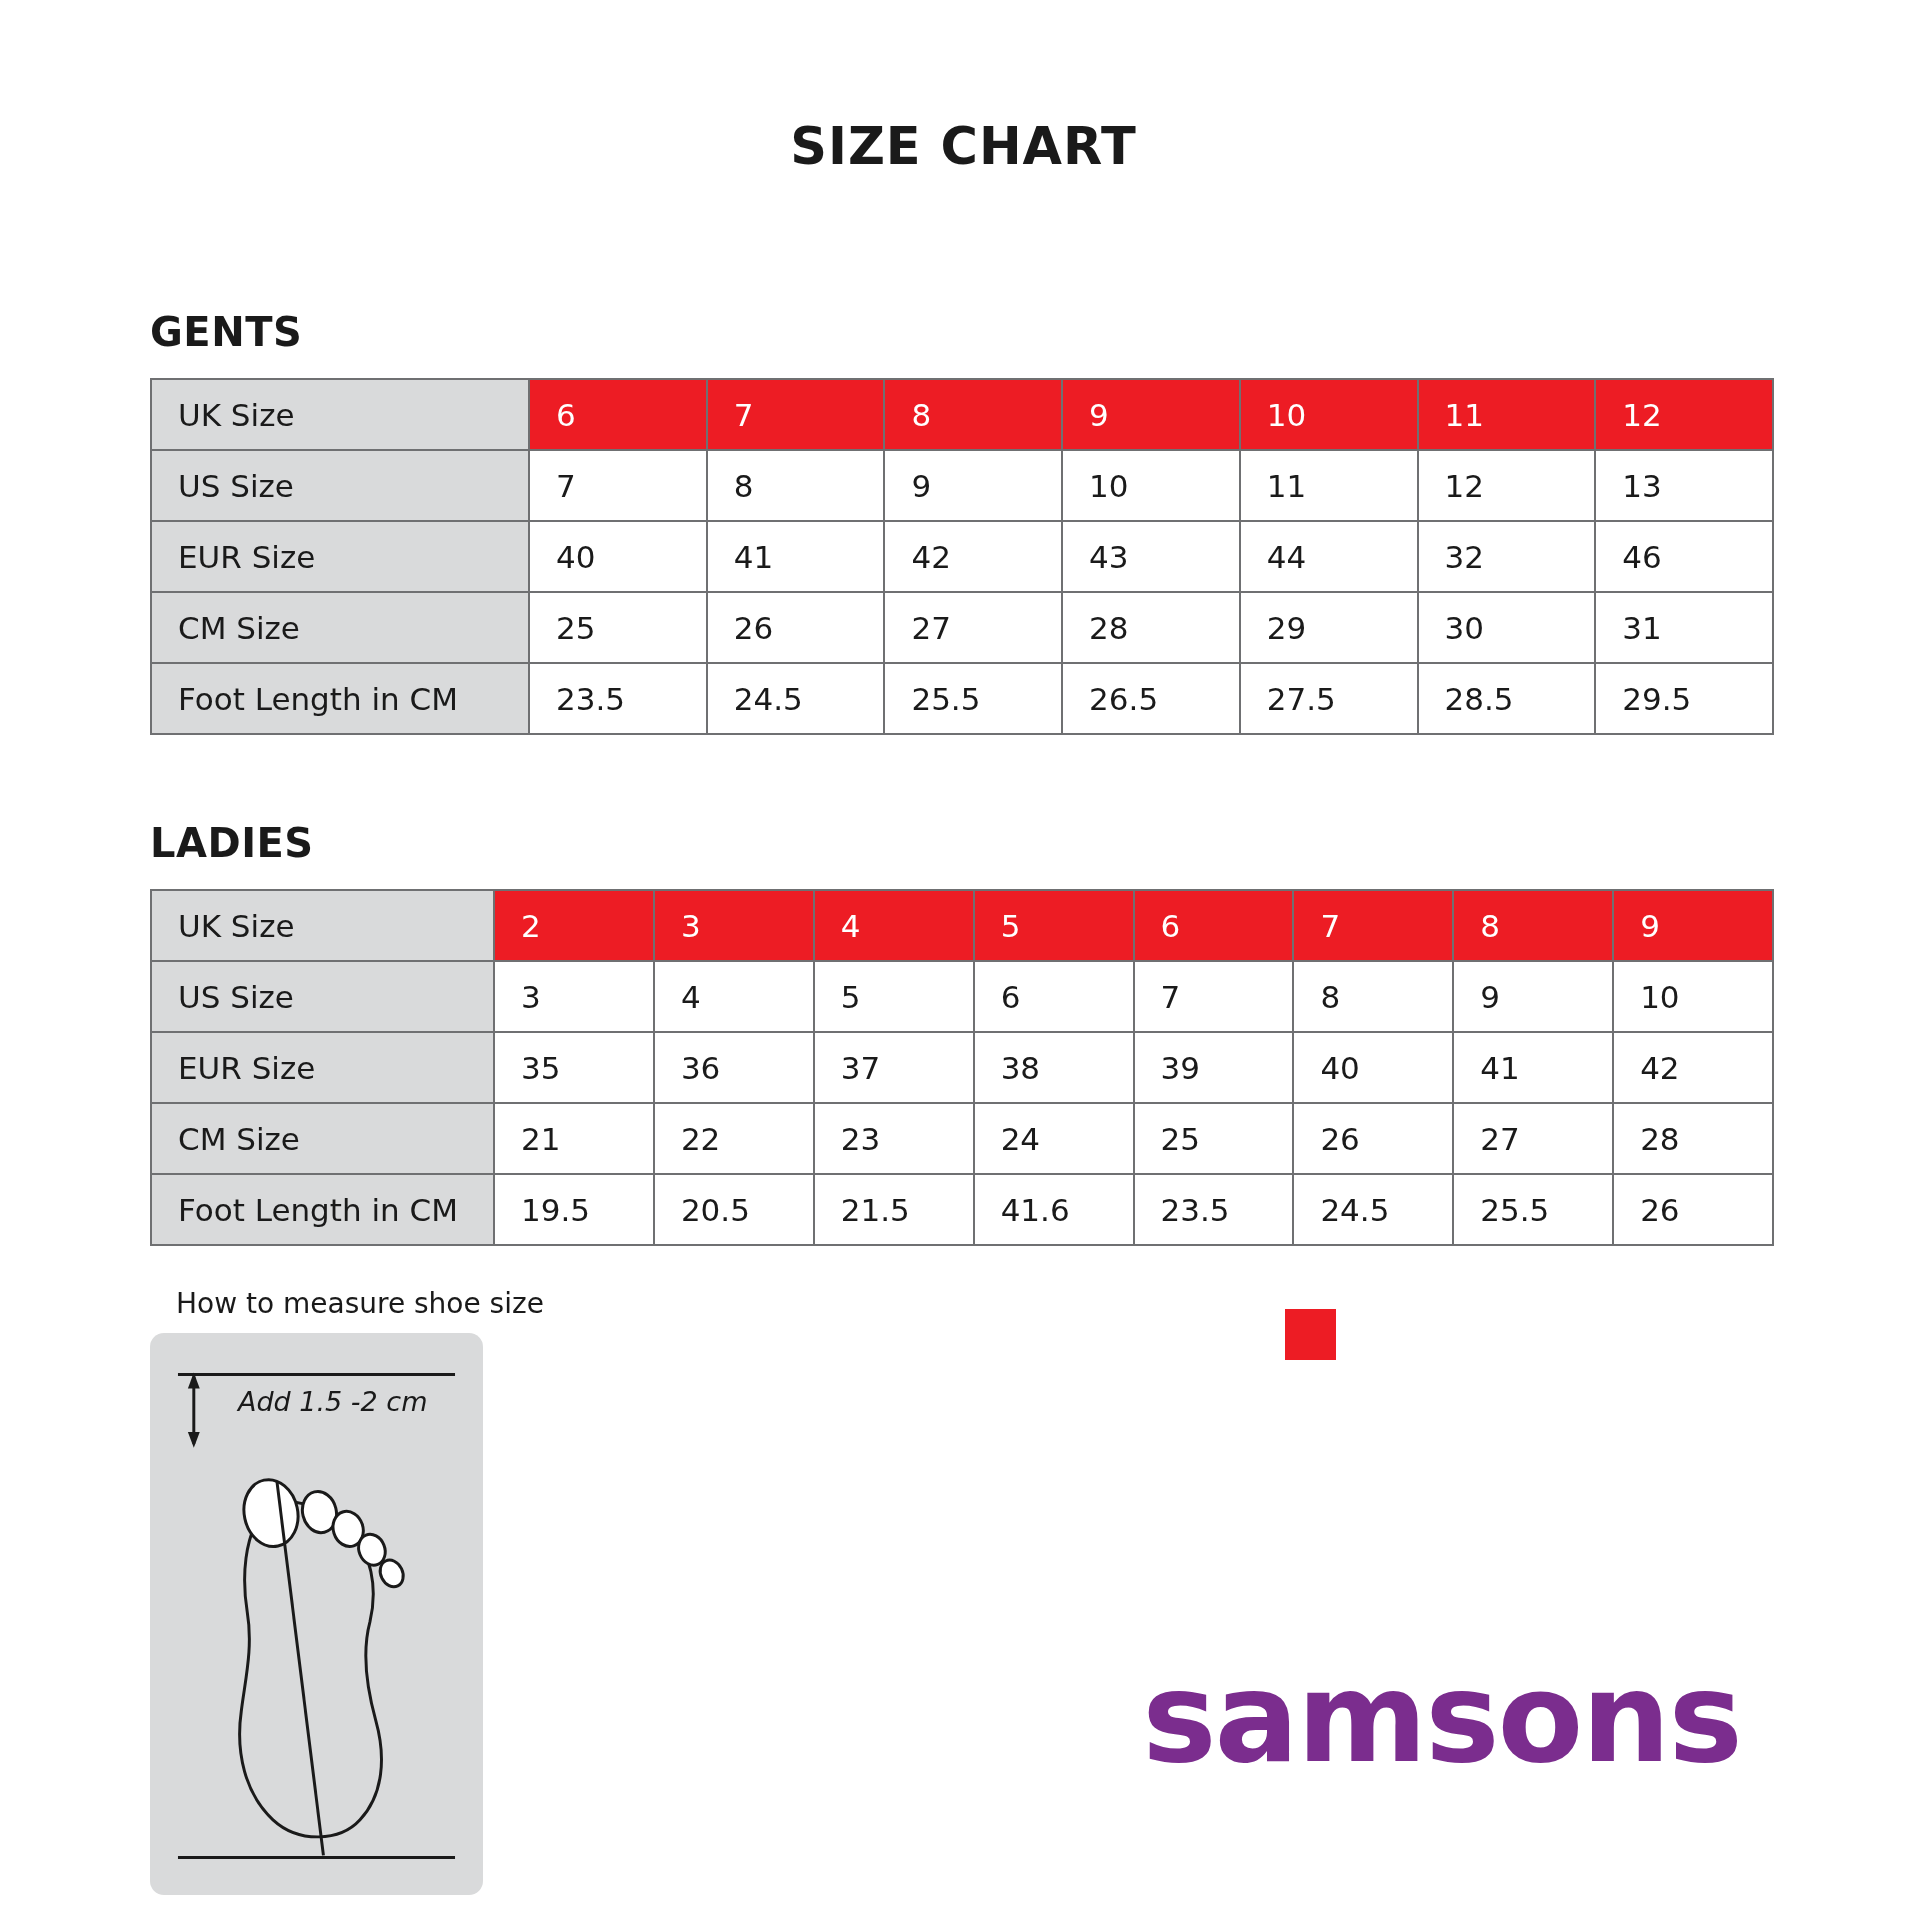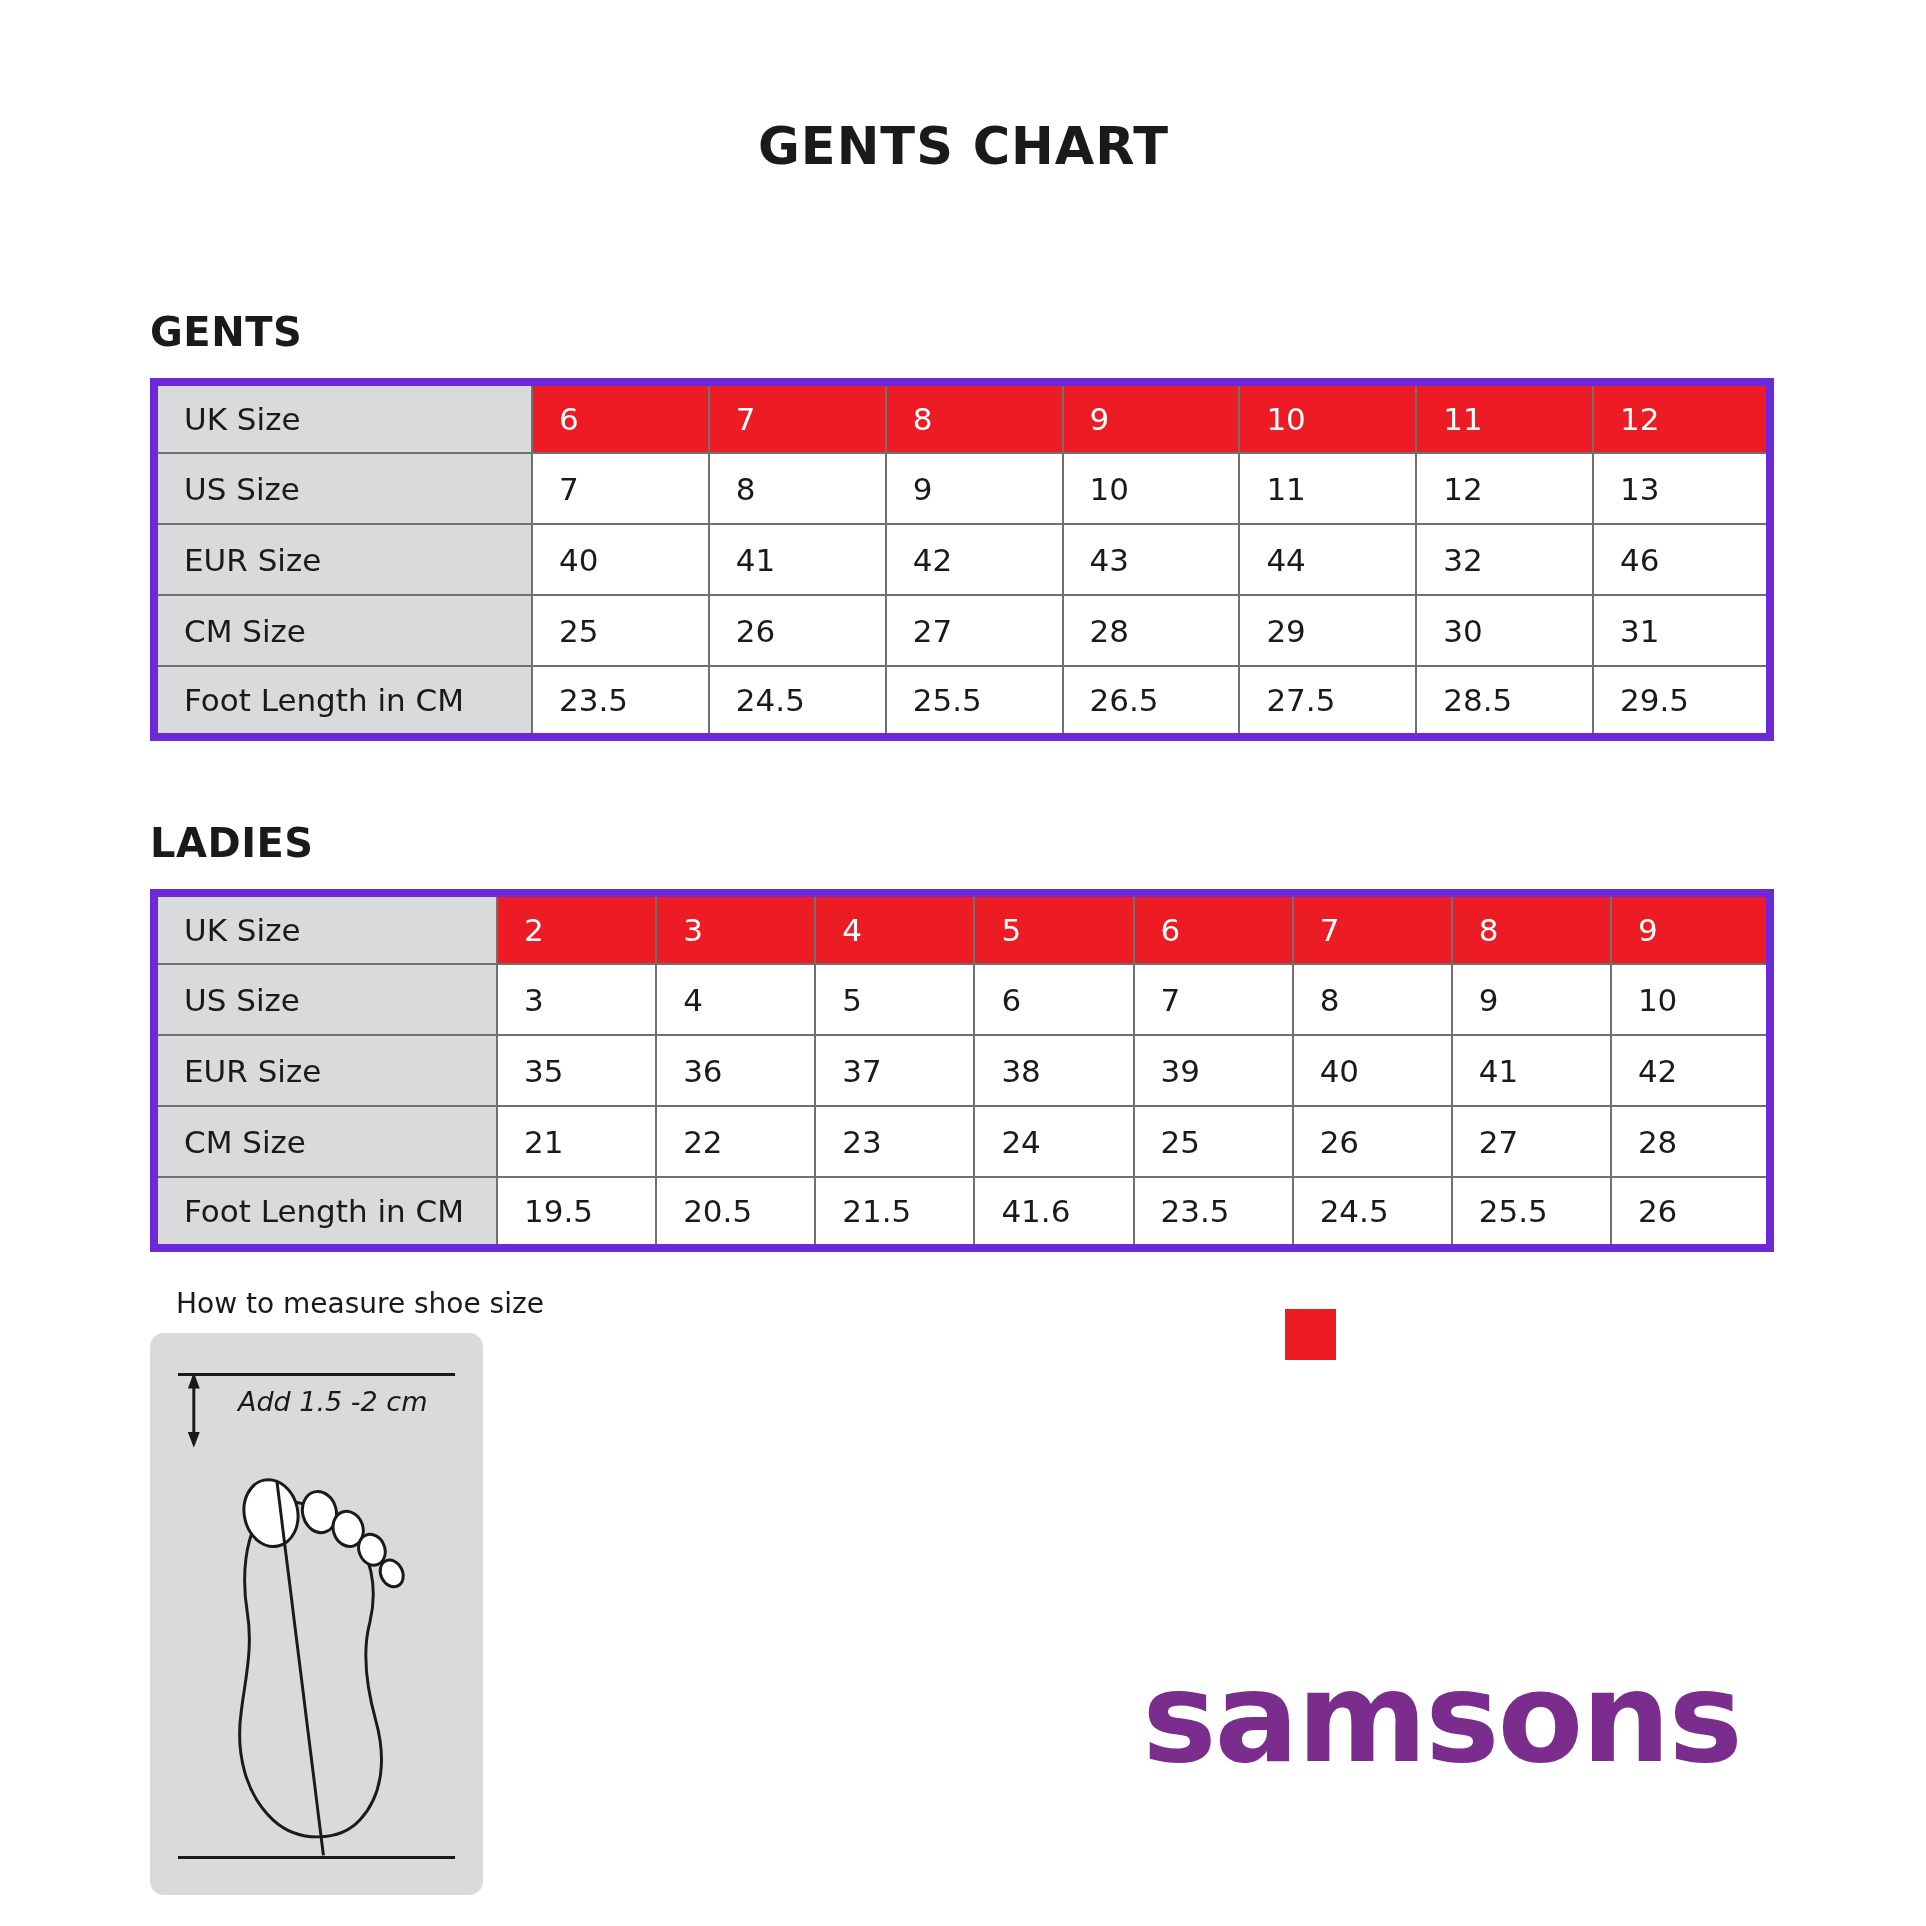--- a/index.html
+++ b/index.html
@@ -41,21 +41,21 @@
     color: #1a1a1a;
   }
   #gents-heading { top: 309px; left: 150px; }
   #ladies-heading { top: 820px; left: 150px; }
 
   
   .size-table {
     position: absolute;
     border-collapse: collapse;
     table-layout: fixed;
-    border: 8px solid #6d28d9;
+    border: 2px solid #6d28d9;
     background: #404040;
   }
   #gents-table { top: 378px; left: 150px; width: 1624px; }
   #ladies-table { top: 889px; left: 150px; width: 1624px; }
 
   .size-table td {
     border: 2px solid #6f7072;
     height: 71px;
     font-size: 31px;
     color: #1a1a1a;
@@ -137,21 +137,21 @@
     letter-spacing: -2px;
     color: #7b2d8e;
     line-height: 1;
   }
 </style>
 </head>
 <body>
 
 <div class="page">
 
-  <div class="title">GENTS CHART</div>
+  <div class="title">SIZE CHART</div>
 
   <div class="section-heading" id="gents-heading">GENTS</div>
 
   <table class="size-table" id="gents-table">
     <colgroup>
       <col class="labelcol">
       <col>
         <col>
         <col>
         <col>

